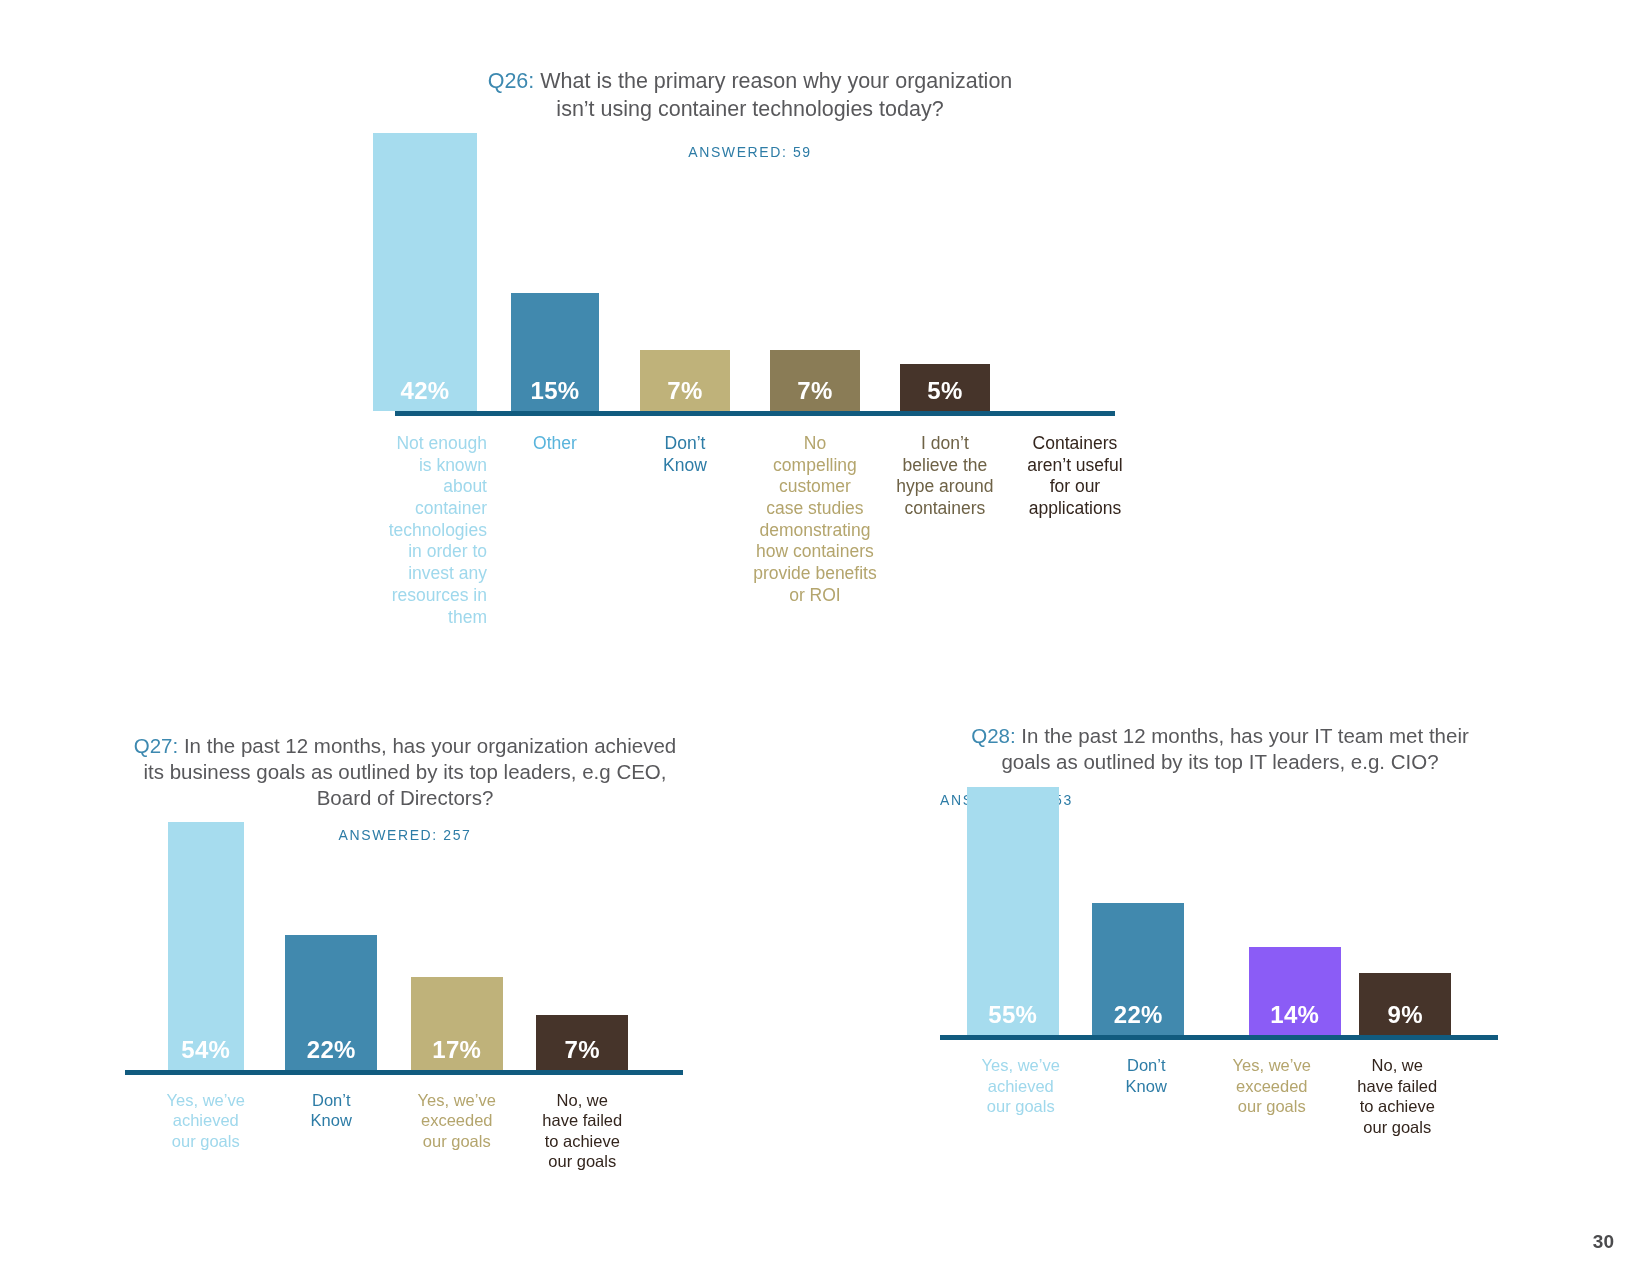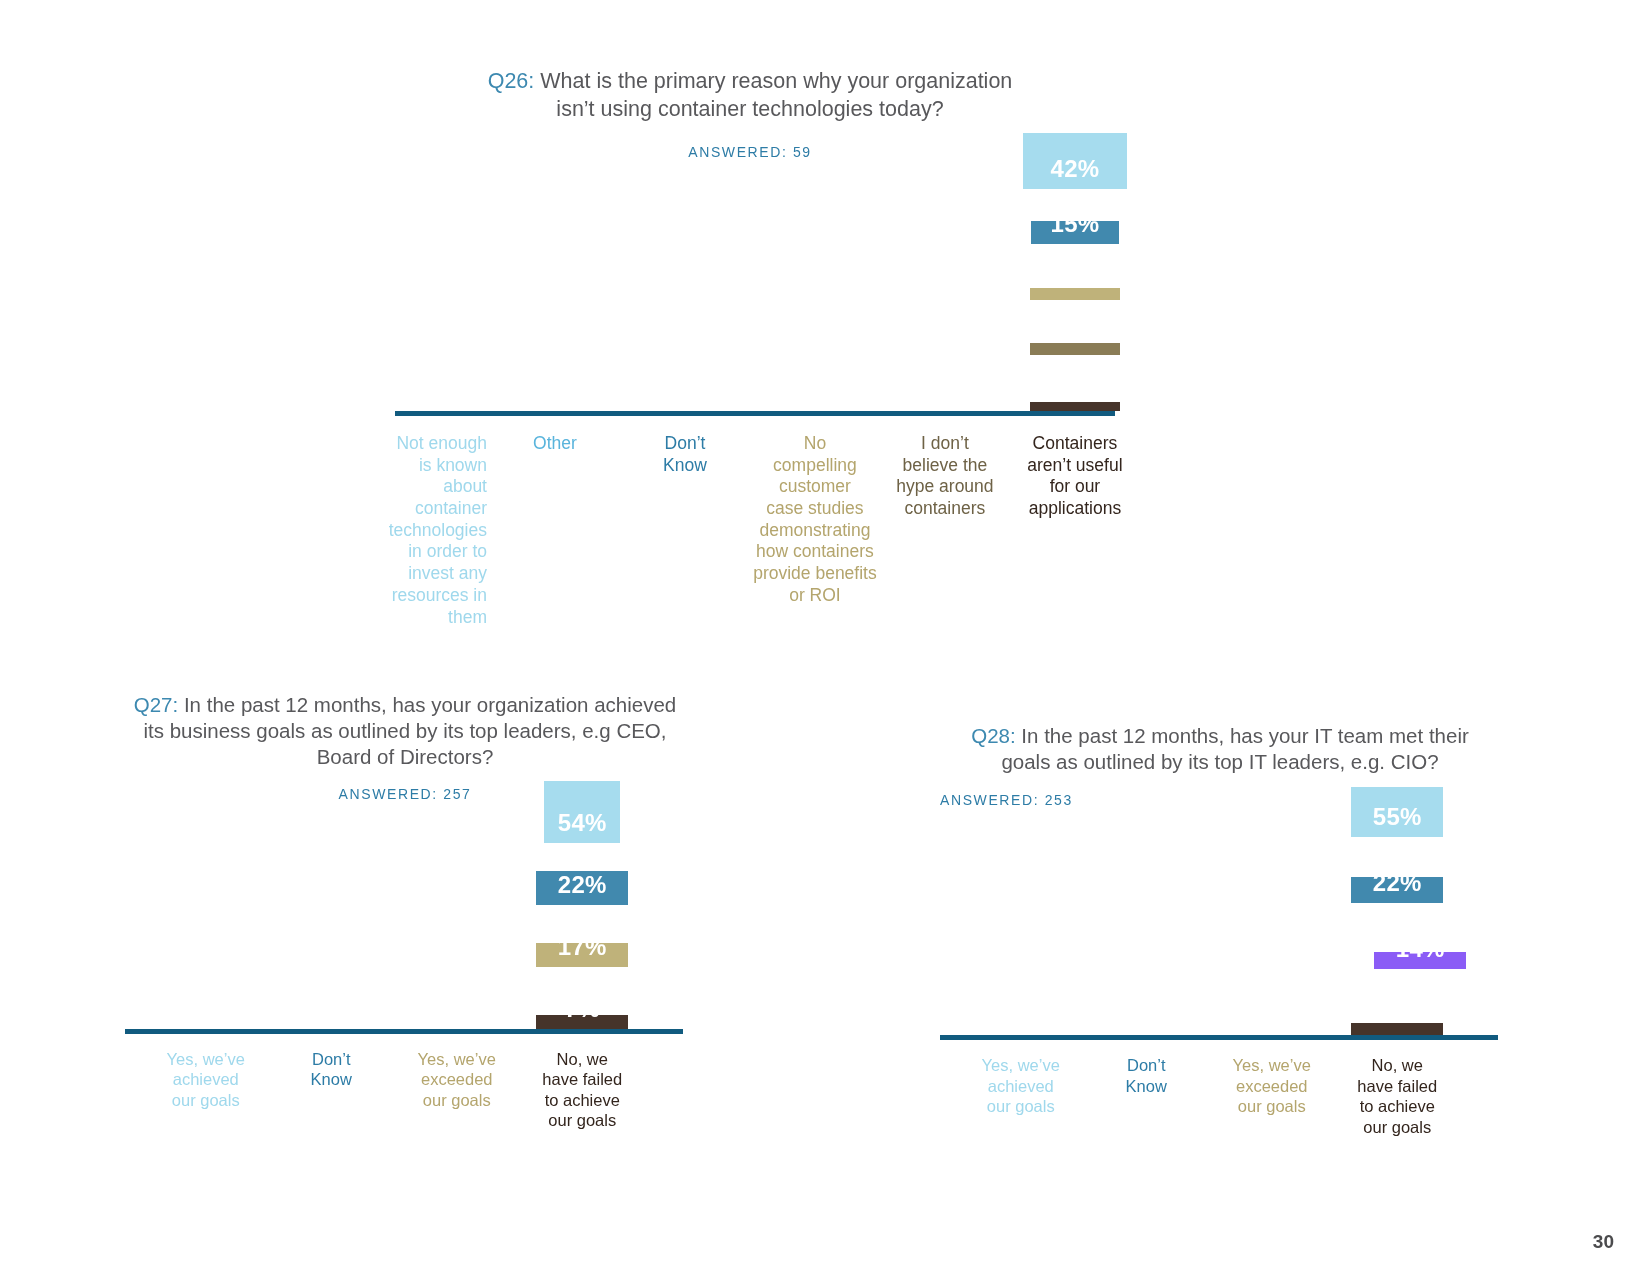--- a/index.html
+++ b/index.html
@@ -32,21 +32,20 @@
     font-weight:400;
   }
 
   
   .plot { position:relative; }
   .bars {
     position:absolute;
     left:0; right:0; bottom:0;
     display:flex;
     align-items:flex-end;
-    flex-direction:column;
   }
   .bar-col {
     display:flex;
     flex-direction:column;
     align-items:center;
     height:100%;
     justify-content:flex-end;
   }
   .bar {
     width:100%;
@@ -179,21 +178,21 @@
     </div>
     <div class="cat" style="width:16.666%; color:#33251d;">
       <div>Containers</div>
       <div>aren’t useful</div>
       <div>for our</div>
       <div>applications</div>
     </div>
   </div>
 </div>
 
-<div class="chart" id="chart-q27" style="left:125px; top:692px; width:560px;">
+<div class="chart" id="chart-q27" style="left:125px; top:733px; width:560px;">
 
   <div class="q-title" style="font-size:20.5px;">
     <span class="qnum">Q27:</span>
     <span>In the past 12 months, has your organization achieved</span><br>
     <span>its business goals as outlined by its top leaders, e.g CEO,</span><br>
     <span>Board of Directors?</span>
   </div>
 
   <div style="text-align:center; margin-top:14px;">
     <span class="answered">ANSWERED: 257</span>

